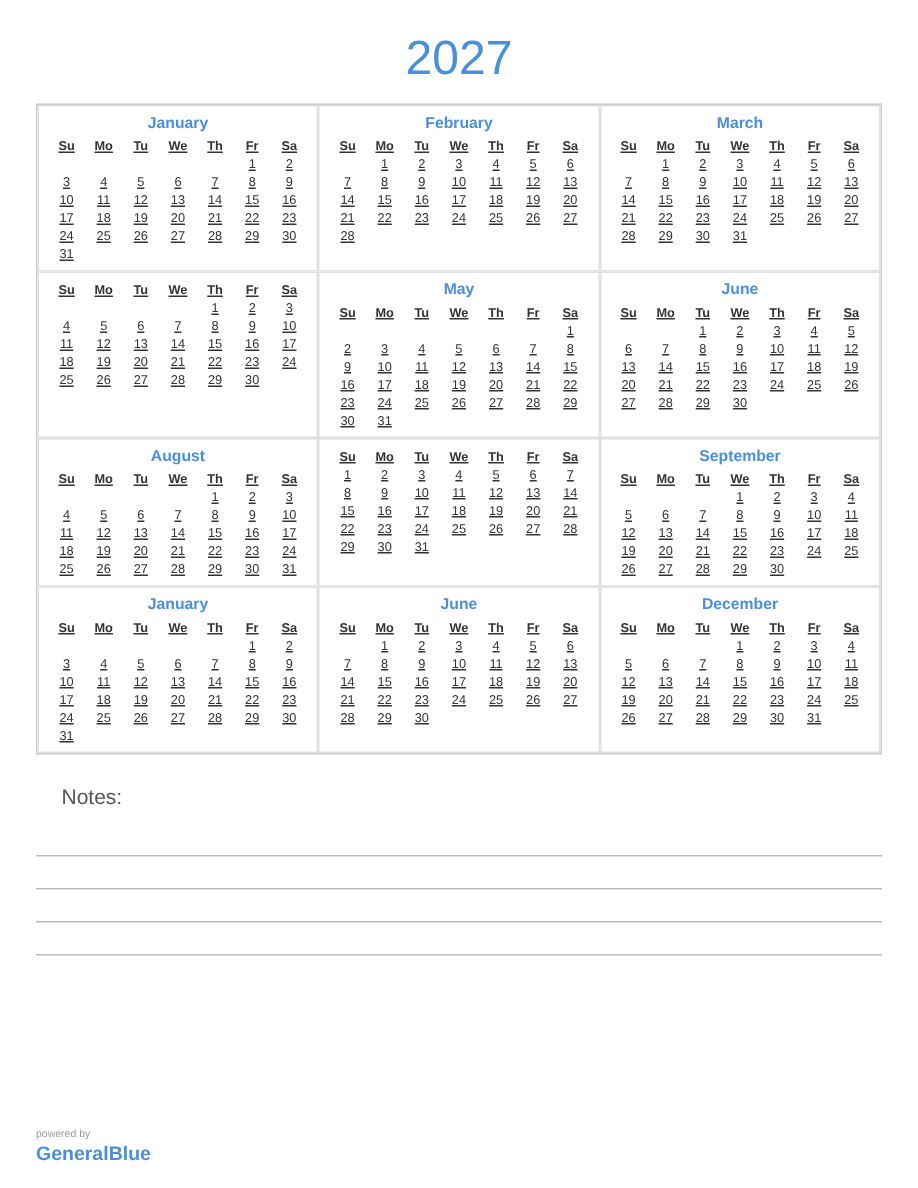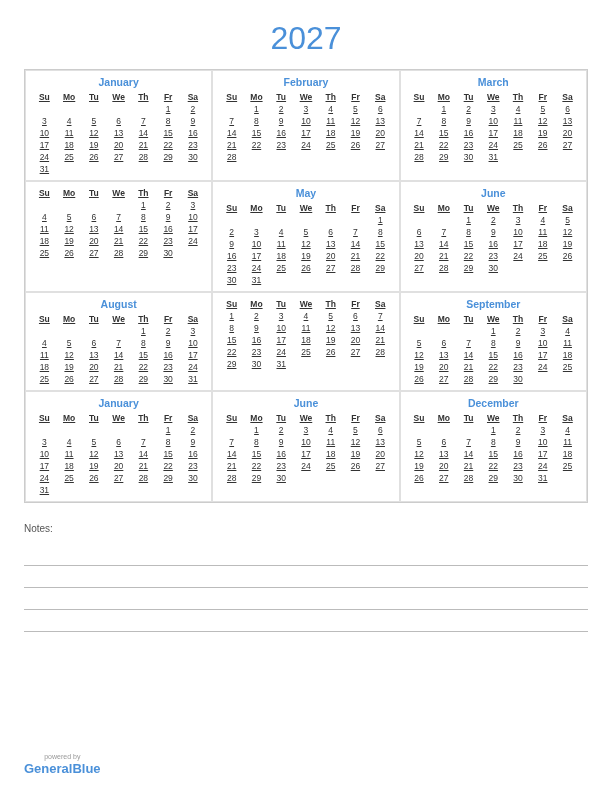--- a/index.html
+++ b/index.html
@@ -63,35 +63,35 @@
       font-size: 8.5px;
       color: #333;
       padding: 1px 0;
       width: 14.28%;
     }
     .notes-section {
       margin-top: 20px;
       flex: 1;
     }
     .notes-label {
-      font-size: 10px;
+      font-size: 14px;
       color: #555;
       margin-bottom: 10px;
+      margin-left: 17px;
     }
     .notes-line {
       border-bottom: 1px solid #bbb;
       height: 22px;
       margin-bottom: 0;
     }
     .footer {
       margin-top: 16px;
       display: flex;
       align-items: center;
       gap: 4px;
-      text-align: center;
     }
     .powered-by {
       font-size: 7px;
       color: #999;
       line-height: 1.2;
     }
     .brand {
       font-size: 13px;
       font-weight: bold;
       color: #333;

